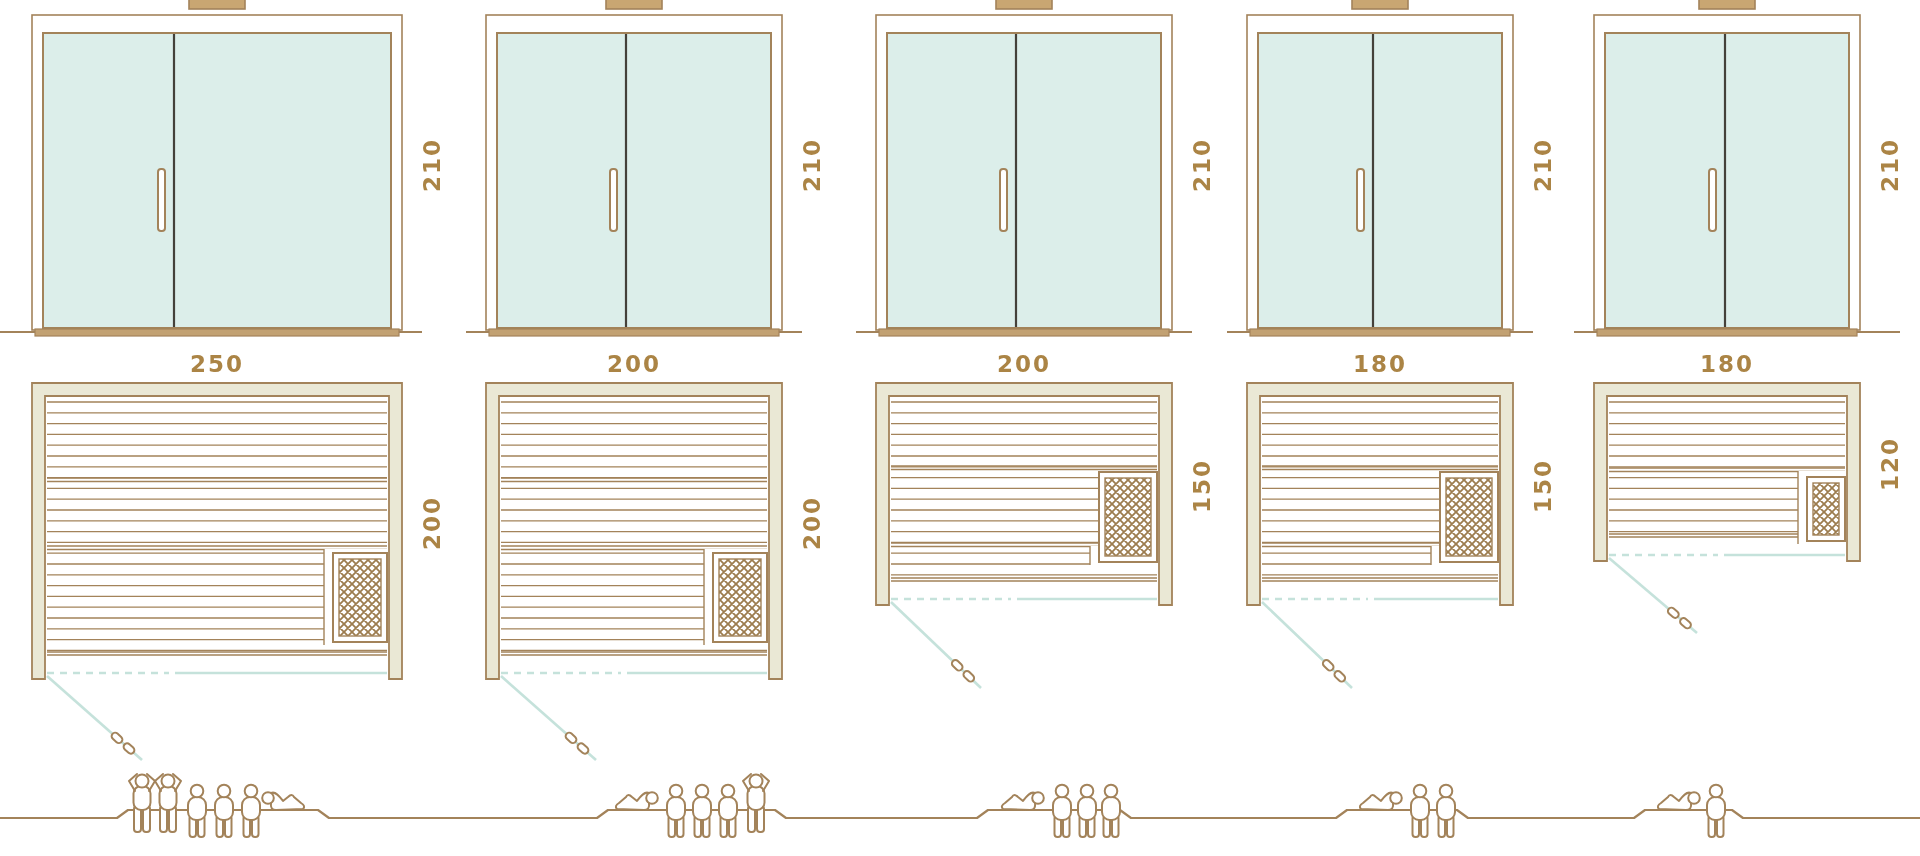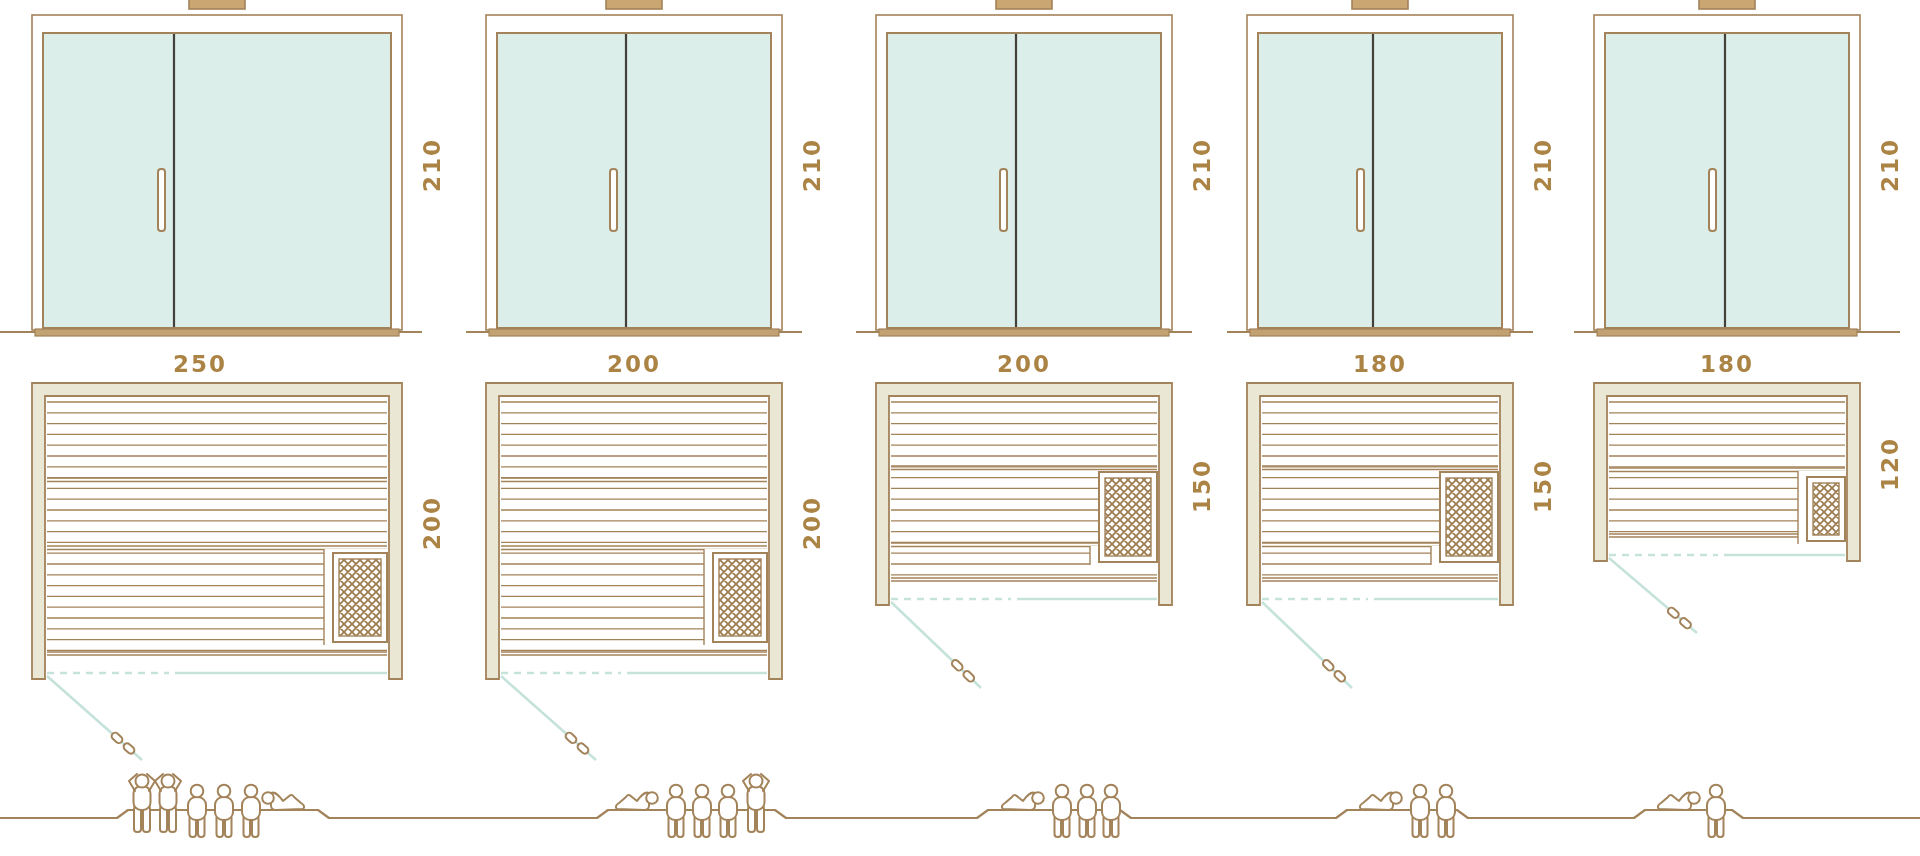--- a/index.html
+++ b/index.html
@@ -291,21 +291,21 @@
             <rect x="1717" y="815" width="6.5" height="22" rx="3" fill="#fff" stroke="#a3835a" stroke-width="2"></rect>
             <rect x="1707" y="797" width="18" height="23" rx="8" fill="#fff" stroke="#a3835a" stroke-width="2"></rect>
             <circle cx="1716" cy="791" r="6.3" fill="#fff" stroke="#a3835a" stroke-width="2"></circle>
           </g>
         </g>
       </g>
     </svg>
 
   <div>
     <div class="dim vert" id="hlab0" style="left: 432px; top: 165px;">210</div>
-    <div class="dim" id="wlab0" style="left: 200px; top: 364px;">250</div>
+    <div class="dim" id="wlab0" style="left: 217px; top: 364px;">250</div>
     <div class="dim vert" id="dlab0" style="left: 432px; top: 523px;">200</div>
   </div>
   <div>
     <div class="dim vert" id="hlab1" style="left: 812px; top: 165px;">210</div>
     <div class="dim" id="wlab1" style="left: 634px; top: 364px;">200</div>
     <div class="dim vert" id="dlab1" style="left: 812px; top: 523px;">200</div>
   </div>
   <div>
     <div class="dim vert" id="hlab2" style="left: 1202px; top: 165px;">210</div>
     <div class="dim" id="wlab2" style="left: 1024px; top: 364px;">200</div>

